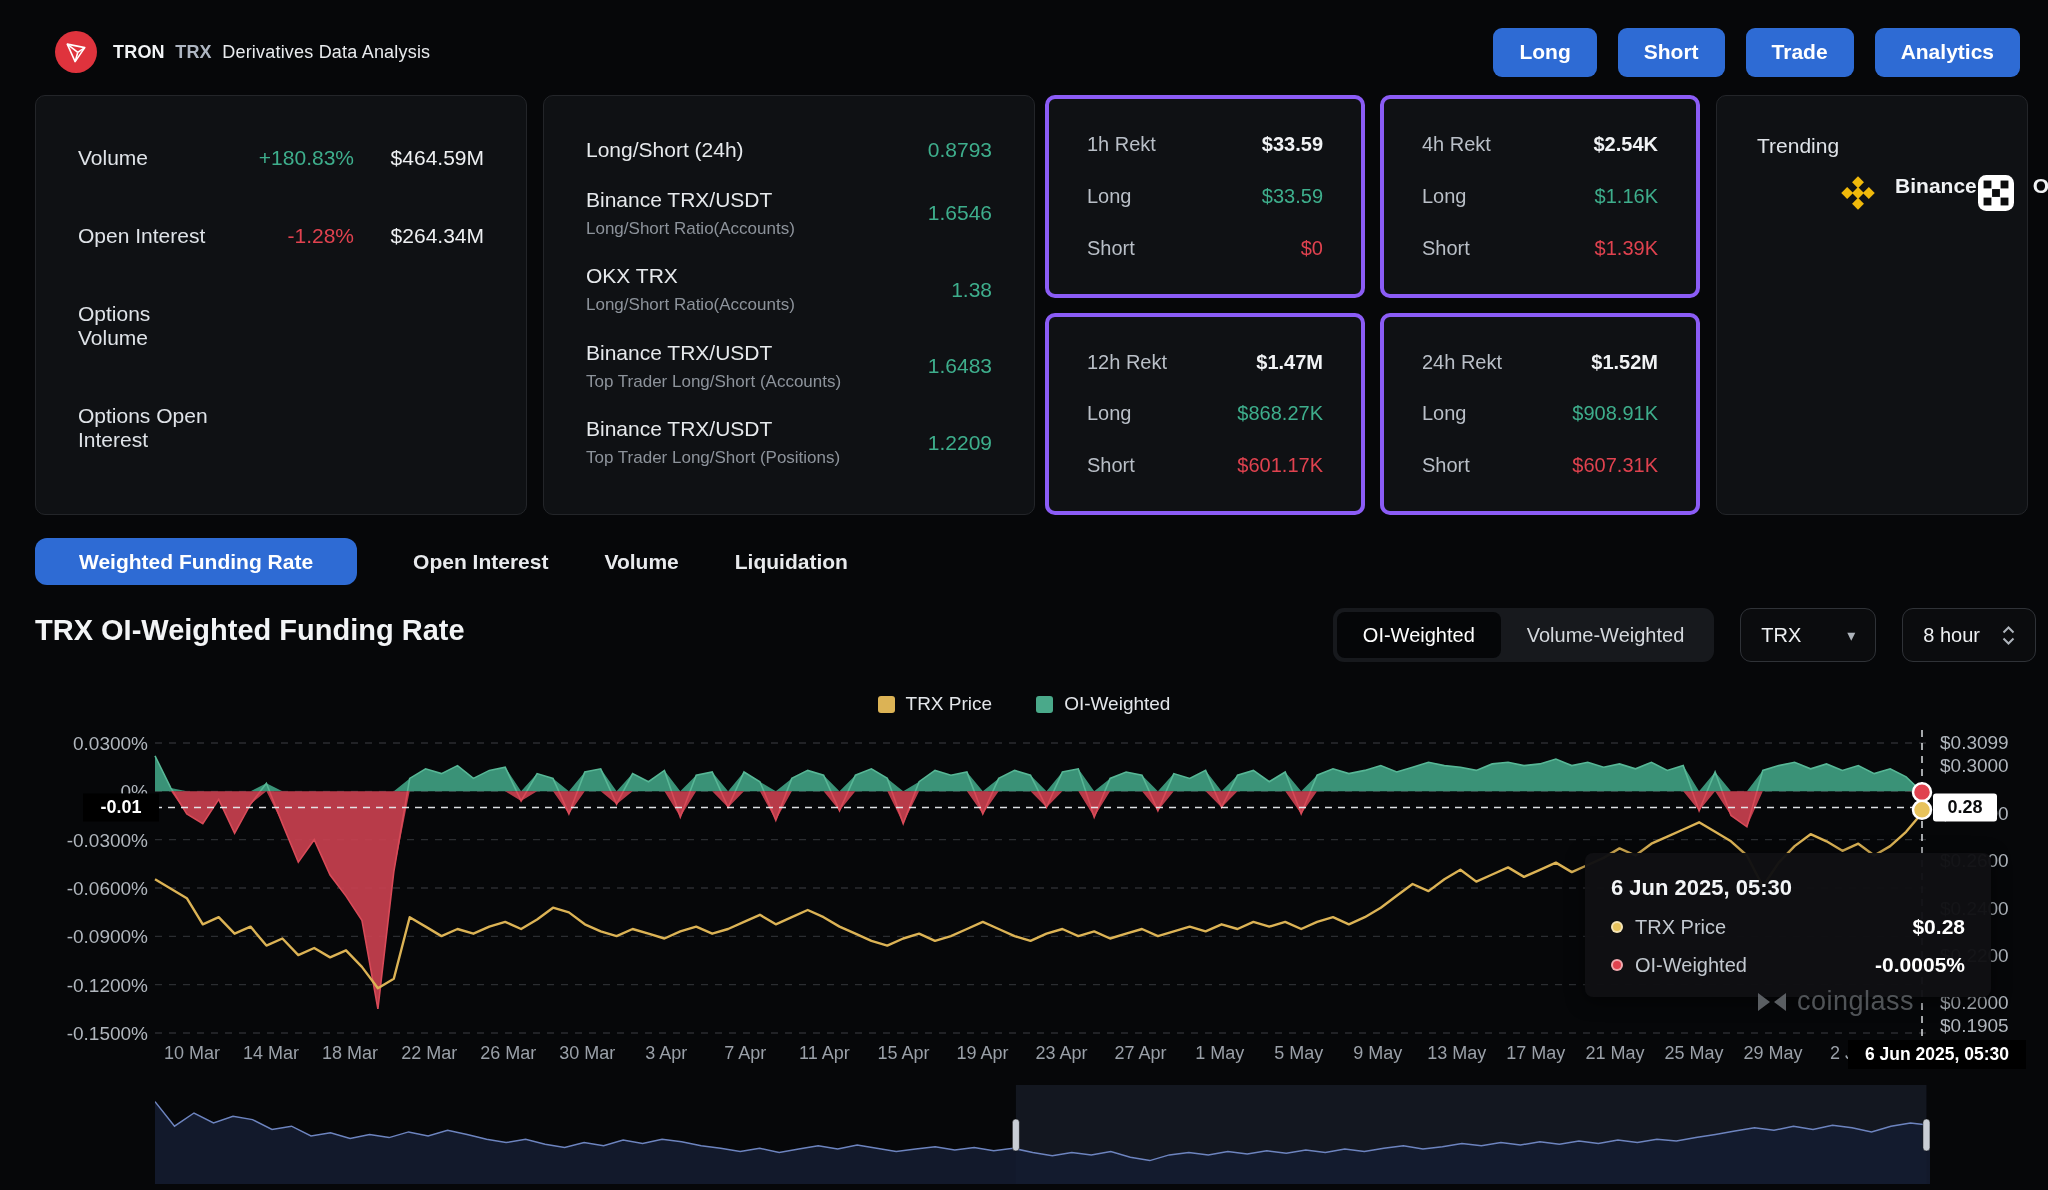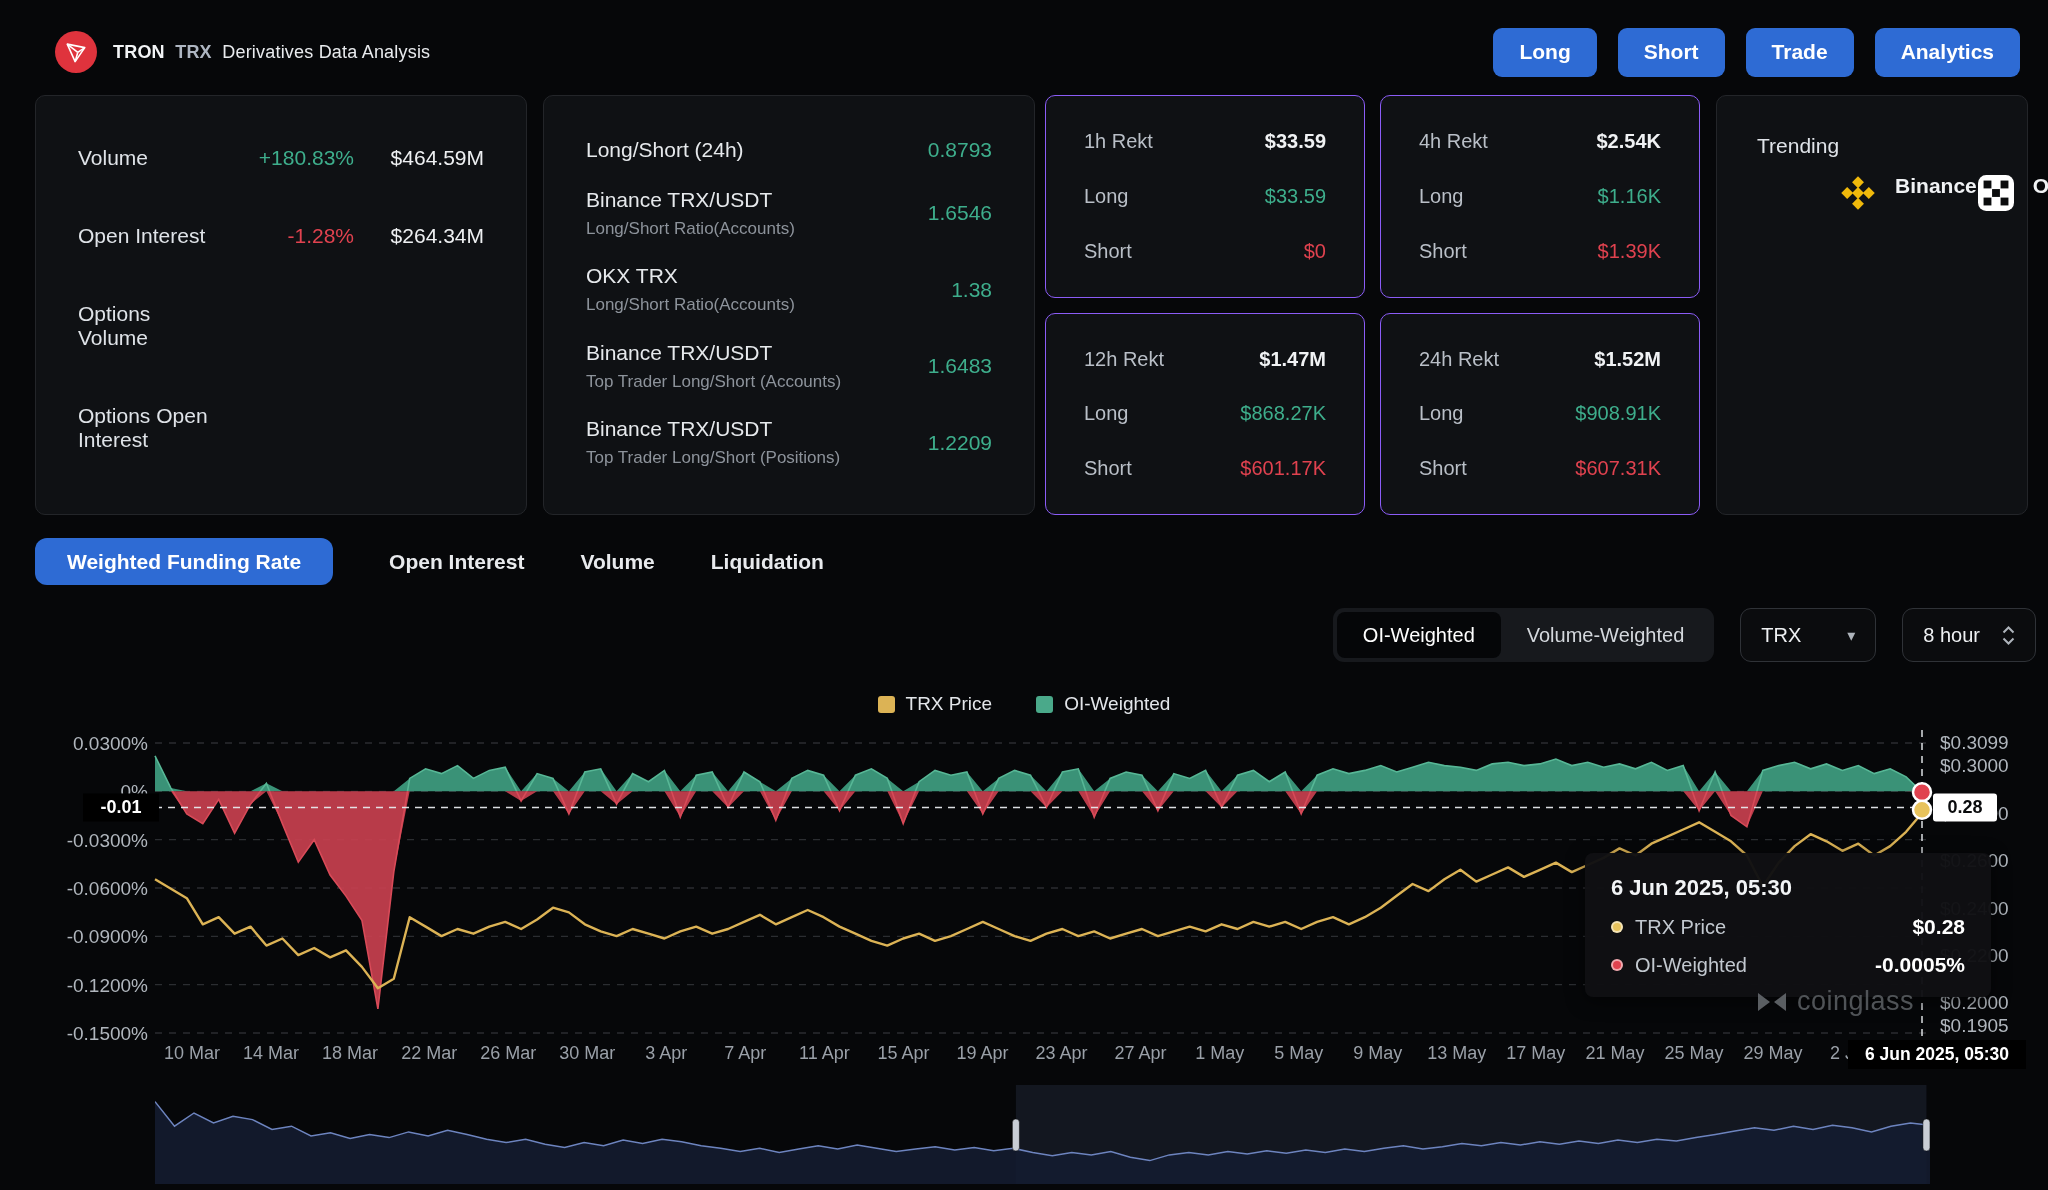--- a/index.html
+++ b/index.html
@@ -29,34 +29,34 @@
 
   .card-2 { left:543px; width:492px; padding:42px 42px 46px 42px; display:flex; flex-direction:column; justify-content:space-between; }
   .r-row { display:flex; align-items:center; }
   .r-left { flex:1; }
   .r-title { font-size:21px; color:#e6e9ec; font-weight:500; }
   .r-sub { font-size:17px; color:#8d939b; margin-top:7px; }
   .r-value { font-size:21px; color:#3eae8c; font-weight:500; }
 
   .rekt-grid { position:absolute; left:1045px; top:95px; width:655px; height:420px;
                display:grid; grid-template-columns:1fr 1fr; grid-template-rows:1fr 1fr; gap:15px; }
-  .rekt-card { background:#0f1114; border:1px solid #8b5cf6; border-radius:10px; padding:34px 38px; display:flex; flex-direction:column; justify-content:space-between; }
+  .rekt-card { background:#0f1114; border:4px solid #8b5cf6; border-radius:10px; padding:34px 38px; display:flex; flex-direction:column; justify-content:space-between; }
   .k-row { display:flex; align-items:center; justify-content:space-between; font-size:20px; }
   .k-label { color:#b9bfc7; }
   .k-total { color:#f0f2f4; font-weight:700; }
 
   .card-t { left:1716px; width:312px; padding:38px 40px 44px 40px; display:flex; flex-direction:row; }
   .t-title { font-size:21px; color:#dfe3e8; margin-bottom:8px; }
   .t-item { display:flex; align-items:flex-start; margin-top:40px; cursor:pointer; }
   .t-icon { width:38px; height:38px; flex:0 0 auto; display:flex; align-items:center; justify-content:center; }
   .t-name { margin-left:18px; font-size:21px; font-weight:700; color:#f0f2f4; }
 
   
   .tabs { position:absolute; left:35px; top:538px; height:47px; display:flex; align-items:center; }
-  .tab-active { height:47px; padding:0 32px; display:flex; align-items:center; background:#2e6bd4; border-radius:12px;
+  .tab-active { height:47px; padding:0 44px; display:flex; align-items:center; background:#2e6bd4; border-radius:12px;
                 color:#fff; font-size:21px; font-weight:700; cursor:pointer; }
   .tab { margin-left:56px; color:#e8eaed; font-size:21px; font-weight:700; cursor:pointer; }
 
   
   .sec-title { position:absolute; left:35px; top:614px; font-size:29px; font-weight:700; color:#f2f4f6; }
   .controls { position:absolute; right:12px; top:608px; height:54px; display:flex; align-items:center; }
   .toggle { height:54px; background:#17191d; border-radius:11px; display:flex; align-items:center; padding:4px; }
   .tg-opt { height:46px; padding:0 26px; display:flex; align-items:center; border-radius:8px; font-size:20px; color:#d4d8dd; cursor:pointer; }
   .tg-opt.active { background:#050608; color:#fff; font-weight:500; }
   .selbox { height:54px; border:1px solid #2f3237; background:#0b0c0e; border-radius:11px; display:flex; align-items:center;
@@ -281,20 +281,21 @@
     </div>
   </div>
 
   <div class="tabs">
     <div class="tab-active">Weighted Funding Rate</div>
     <div class="tab">Open Interest</div>
     <div class="tab">Volume</div>
     <div class="tab">Liquidation</div>
   </div>
 
+  <div class="sec-title">TRX OI-Weighted Funding Rate</div>
   <div class="controls">
     <div class="toggle">
       <div class="tg-opt active">OI-Weighted</div>
       <div class="tg-opt">Volume-Weighted</div>
     </div>
     <div class="selbox">
       <span>TRX</span>
       <span class="caret">▾</span>
     </div>
     <div class="selbox">

